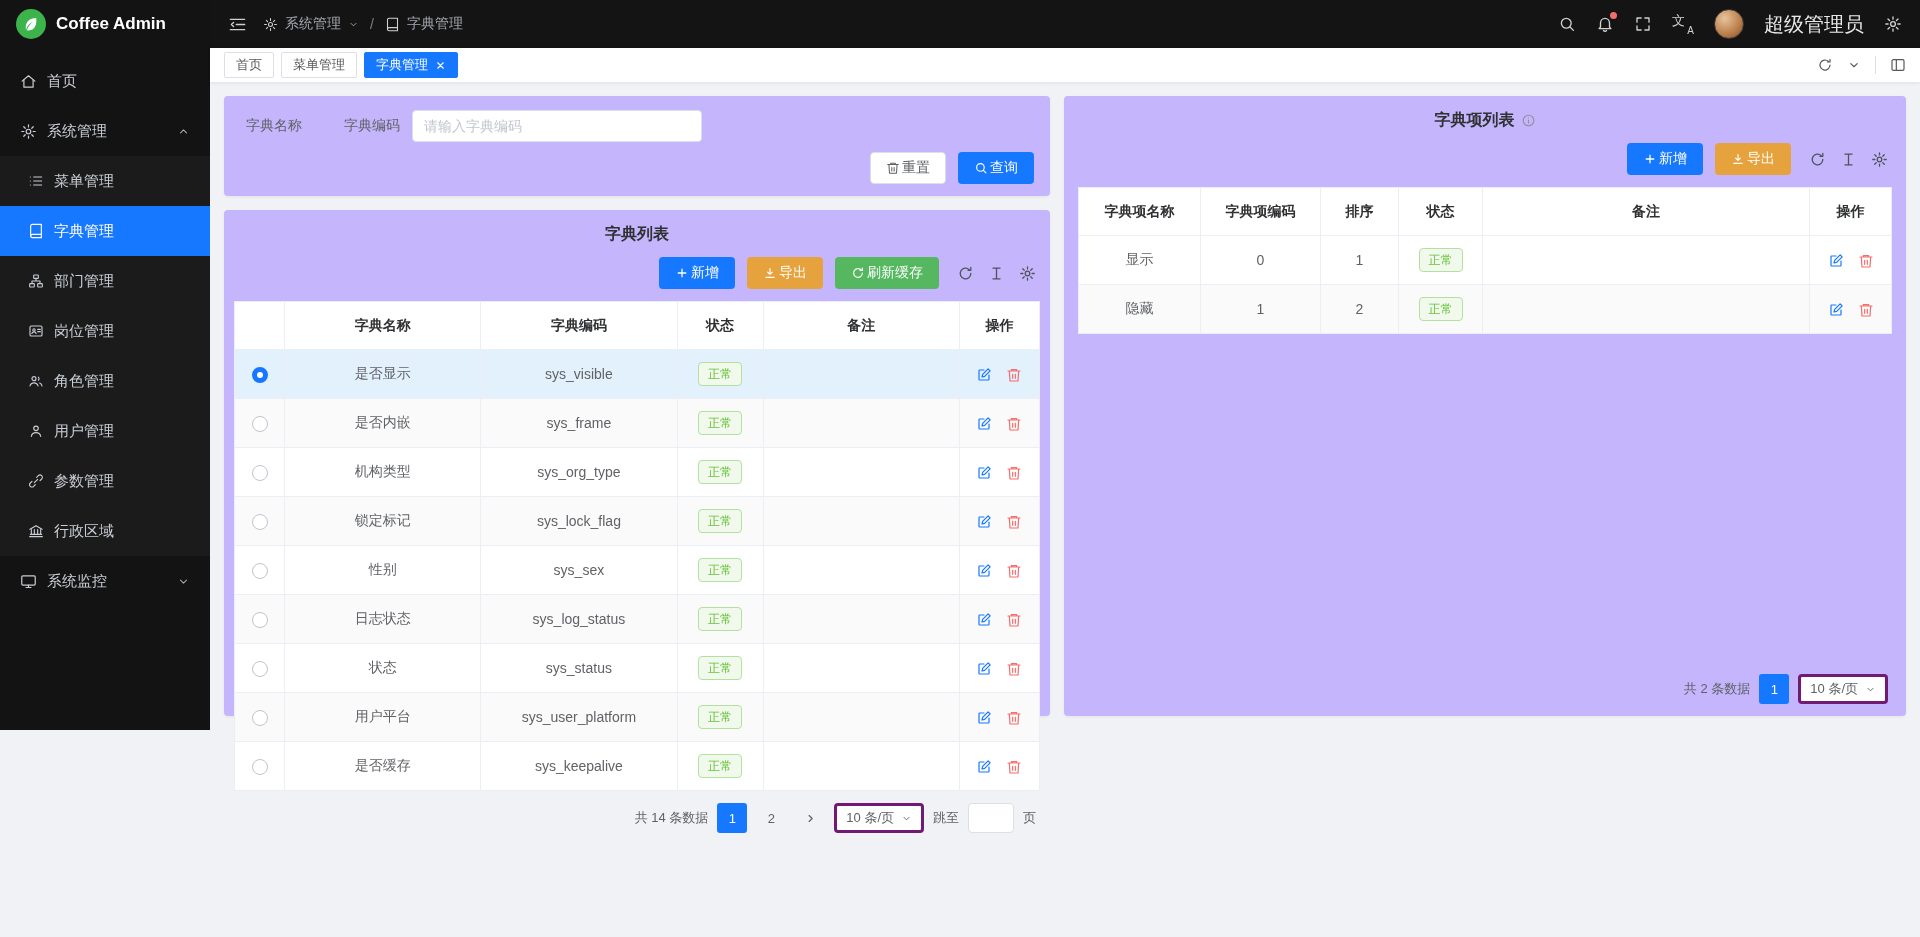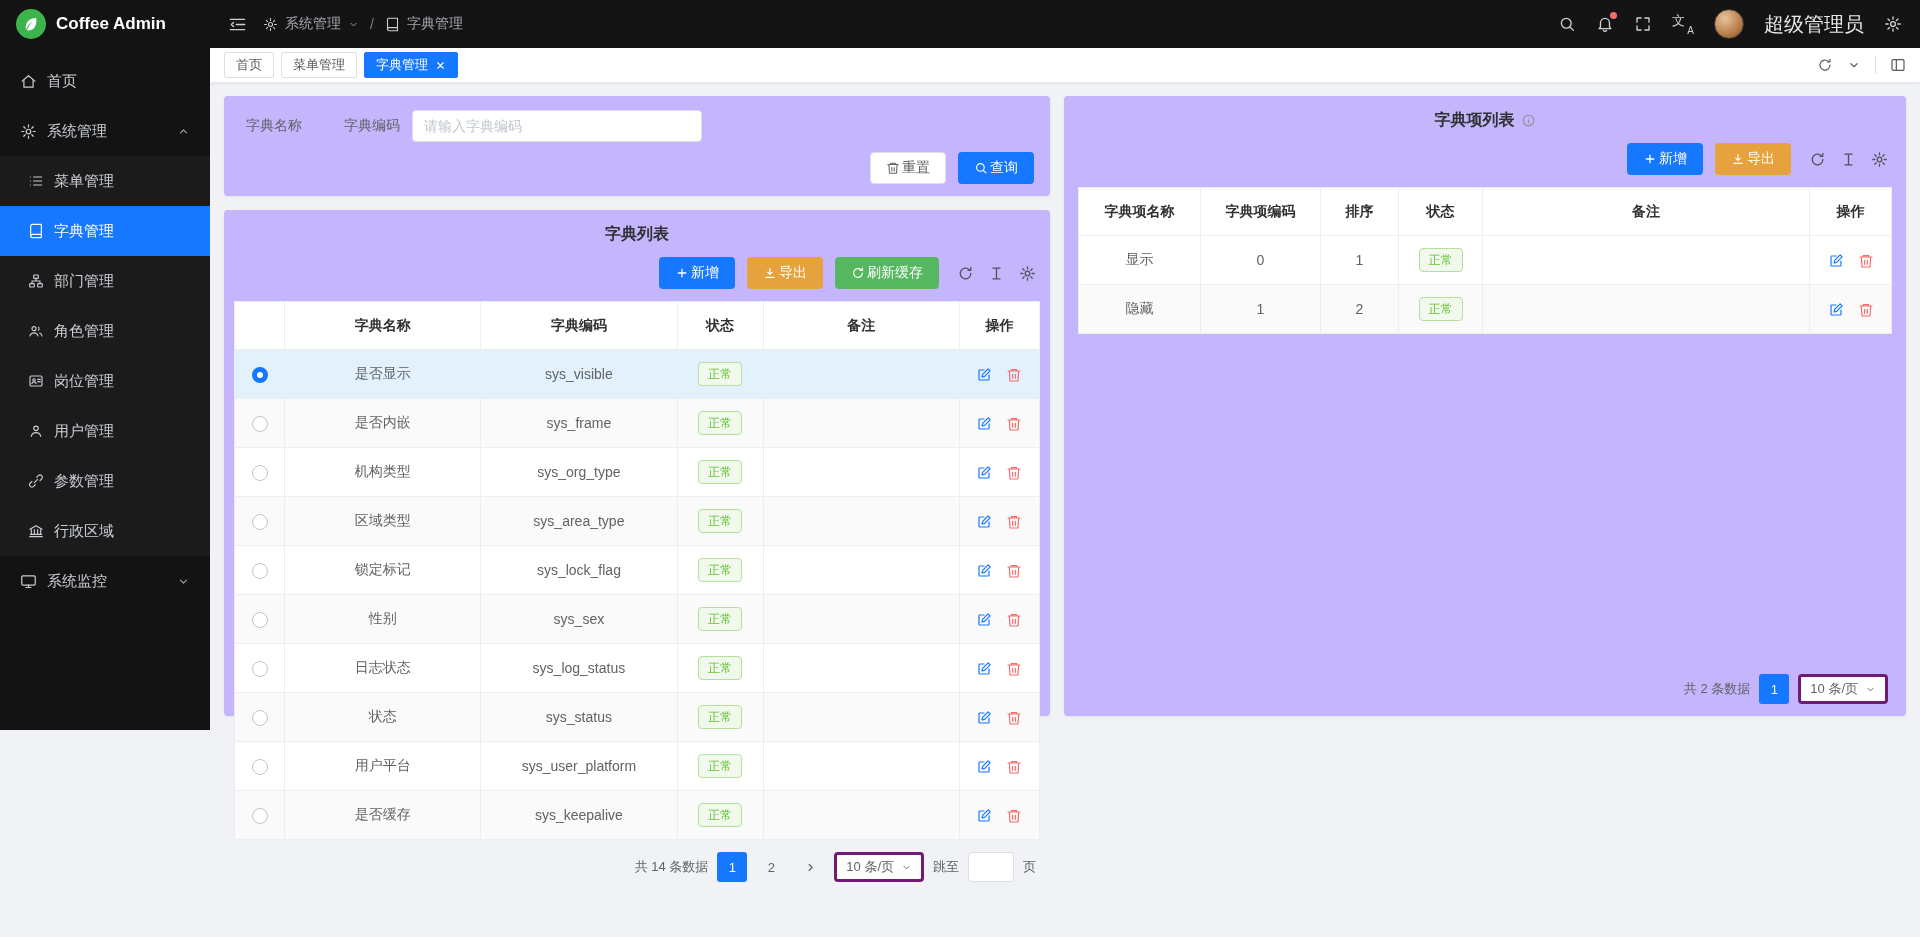--- a/index.html
+++ b/index.html
@@ -158,39 +158,39 @@
                 <rect x="8.5" y="3" width="7" height="5" rx="1"></rect>
                 <rect x="2.5" y="16" width="7" height="5" rx="1"></rect>
                 <rect x="14.5" y="16" width="7" height="5" rx="1"></rect>
                 <path d="M12 8v4M12 12H6v4M12 12h6v4"></path>
               </svg>
             </span>
           <span>部门管理</span>
         </div>
         <div class="menu-item">
           <span class="mi">
+              <svg viewBox="0 0 24 24" width="16" height="16" fill="none" stroke="currentColor" stroke-width="1.7" stroke-linecap="round" stroke-linejoin="round">
+                <rect x="3" y="4.5" width="18" height="15" rx="2"></rect>
+                <circle cx="9" cy="10.5" r="1.8"></circle>
+                <path d="M5.8 15.8c.5-1.6 1.8-2.4 3.2-2.4s2.7.8 3.2 2.4"></path>
+                <path d="M14.5 9.5h4M14.5 13h4"></path>
+              </svg>
+            </span>
+          <span>岗位管理</span>
+        </div>
+        <div class="menu-item">
+          <span class="mi">
               <svg viewBox="0 0 24 24" width="16" height="16" fill="none" stroke="currentColor" stroke-width="1.7" stroke-linecap="round">
                 <circle cx="9" cy="8.5" r="3"></circle>
                 <path d="M3 19.5c.6-3 3-4.7 6-4.7s5.4 1.7 6 4.7"></path>
                 <path d="M15.5 6.2a3 3 0 0 1 0 4.6"></path>
                 <path d="M17.5 15c2 .7 3.2 2.2 3.5 4.5"></path>
               </svg>
             </span>
           <span>角色管理</span>
-        </div>
-        <div class="menu-item">
-          <span class="mi">
-              <svg viewBox="0 0 24 24" width="16" height="16" fill="none" stroke="currentColor" stroke-width="1.7" stroke-linecap="round" stroke-linejoin="round">
-                <rect x="3" y="4.5" width="18" height="15" rx="2"></rect>
-                <circle cx="9" cy="10.5" r="1.8"></circle>
-                <path d="M5.8 15.8c.5-1.6 1.8-2.4 3.2-2.4s2.7.8 3.2 2.4"></path>
-                <path d="M14.5 9.5h4M14.5 13h4"></path>
-              </svg>
-            </span>
-          <span>岗位管理</span>
         </div>
         <div class="menu-item">
           <span class="mi">
               <svg viewBox="0 0 24 24" width="16" height="16" fill="none" stroke="currentColor" stroke-width="1.7" stroke-linecap="round">
                 <circle cx="12" cy="8" r="3.4"></circle>
                 <path d="M5 20c.7-3.6 3.4-5.6 7-5.6s6.3 2 7 5.6"></path>
               </svg>
             </span>
           <span>用户管理</span>
         </div>
@@ -486,37 +486,20 @@
                         <path d="m18.2 2.8 3 3L13 14l-4 1 1-4z"></path>
                       </svg>
                     </span><span class="op-del">
                       <svg viewBox="0 0 24 24" width="16" height="16" fill="none" stroke="currentColor" stroke-width="1.8" stroke-linecap="round" stroke-linejoin="round">
                         <path d="M3 6h18M8 6V4h8v2M5 6l1 15h12l1-15M10 11v6M14 11v6"></path>
                       </svg>
                     </span></td>
                 </tr>
                 <tr>
                   <td><span class="radio"></span></td>
-                  <td>区域类型</td>
-                  <td>sys_area_type</td>
-                  <td><span class="tag">正常</span></td>
-                  <td></td>
-                  <td class="ops"><span class="op-edit">
-                      <svg viewBox="0 0 24 24" width="16" height="16" fill="none" stroke="currentColor" stroke-width="1.8" stroke-linecap="round" stroke-linejoin="round">
-                        <path d="M12 4.5H5.5a1 1 0 0 0-1 1v13a1 1 0 0 0 1 1h13a1 1 0 0 0 1-1V12"></path>
-                        <path d="m18.2 2.8 3 3L13 14l-4 1 1-4z"></path>
-                      </svg>
-                    </span><span class="op-del">
-                      <svg viewBox="0 0 24 24" width="16" height="16" fill="none" stroke="currentColor" stroke-width="1.8" stroke-linecap="round" stroke-linejoin="round">
-                        <path d="M3 6h18M8 6V4h8v2M5 6l1 15h12l1-15M10 11v6M14 11v6"></path>
-                      </svg>
-                    </span></td>
-                </tr>
-                <tr>
-                  <td><span class="radio"></span></td>
                   <td>锁定标记</td>
                   <td>sys_lock_flag</td>
                   <td><span class="tag">正常</span></td>
                   <td></td>
                   <td class="ops"><span class="op-edit">
                       <svg viewBox="0 0 24 24" width="16" height="16" fill="none" stroke="currentColor" stroke-width="1.8" stroke-linecap="round" stroke-linejoin="round">
                         <path d="M12 4.5H5.5a1 1 0 0 0-1 1v13a1 1 0 0 0 1 1h13a1 1 0 0 0 1-1V12"></path>
                         <path d="m18.2 2.8 3 3L13 14l-4 1 1-4z"></path>
                       </svg>
                     </span><span class="op-del">

